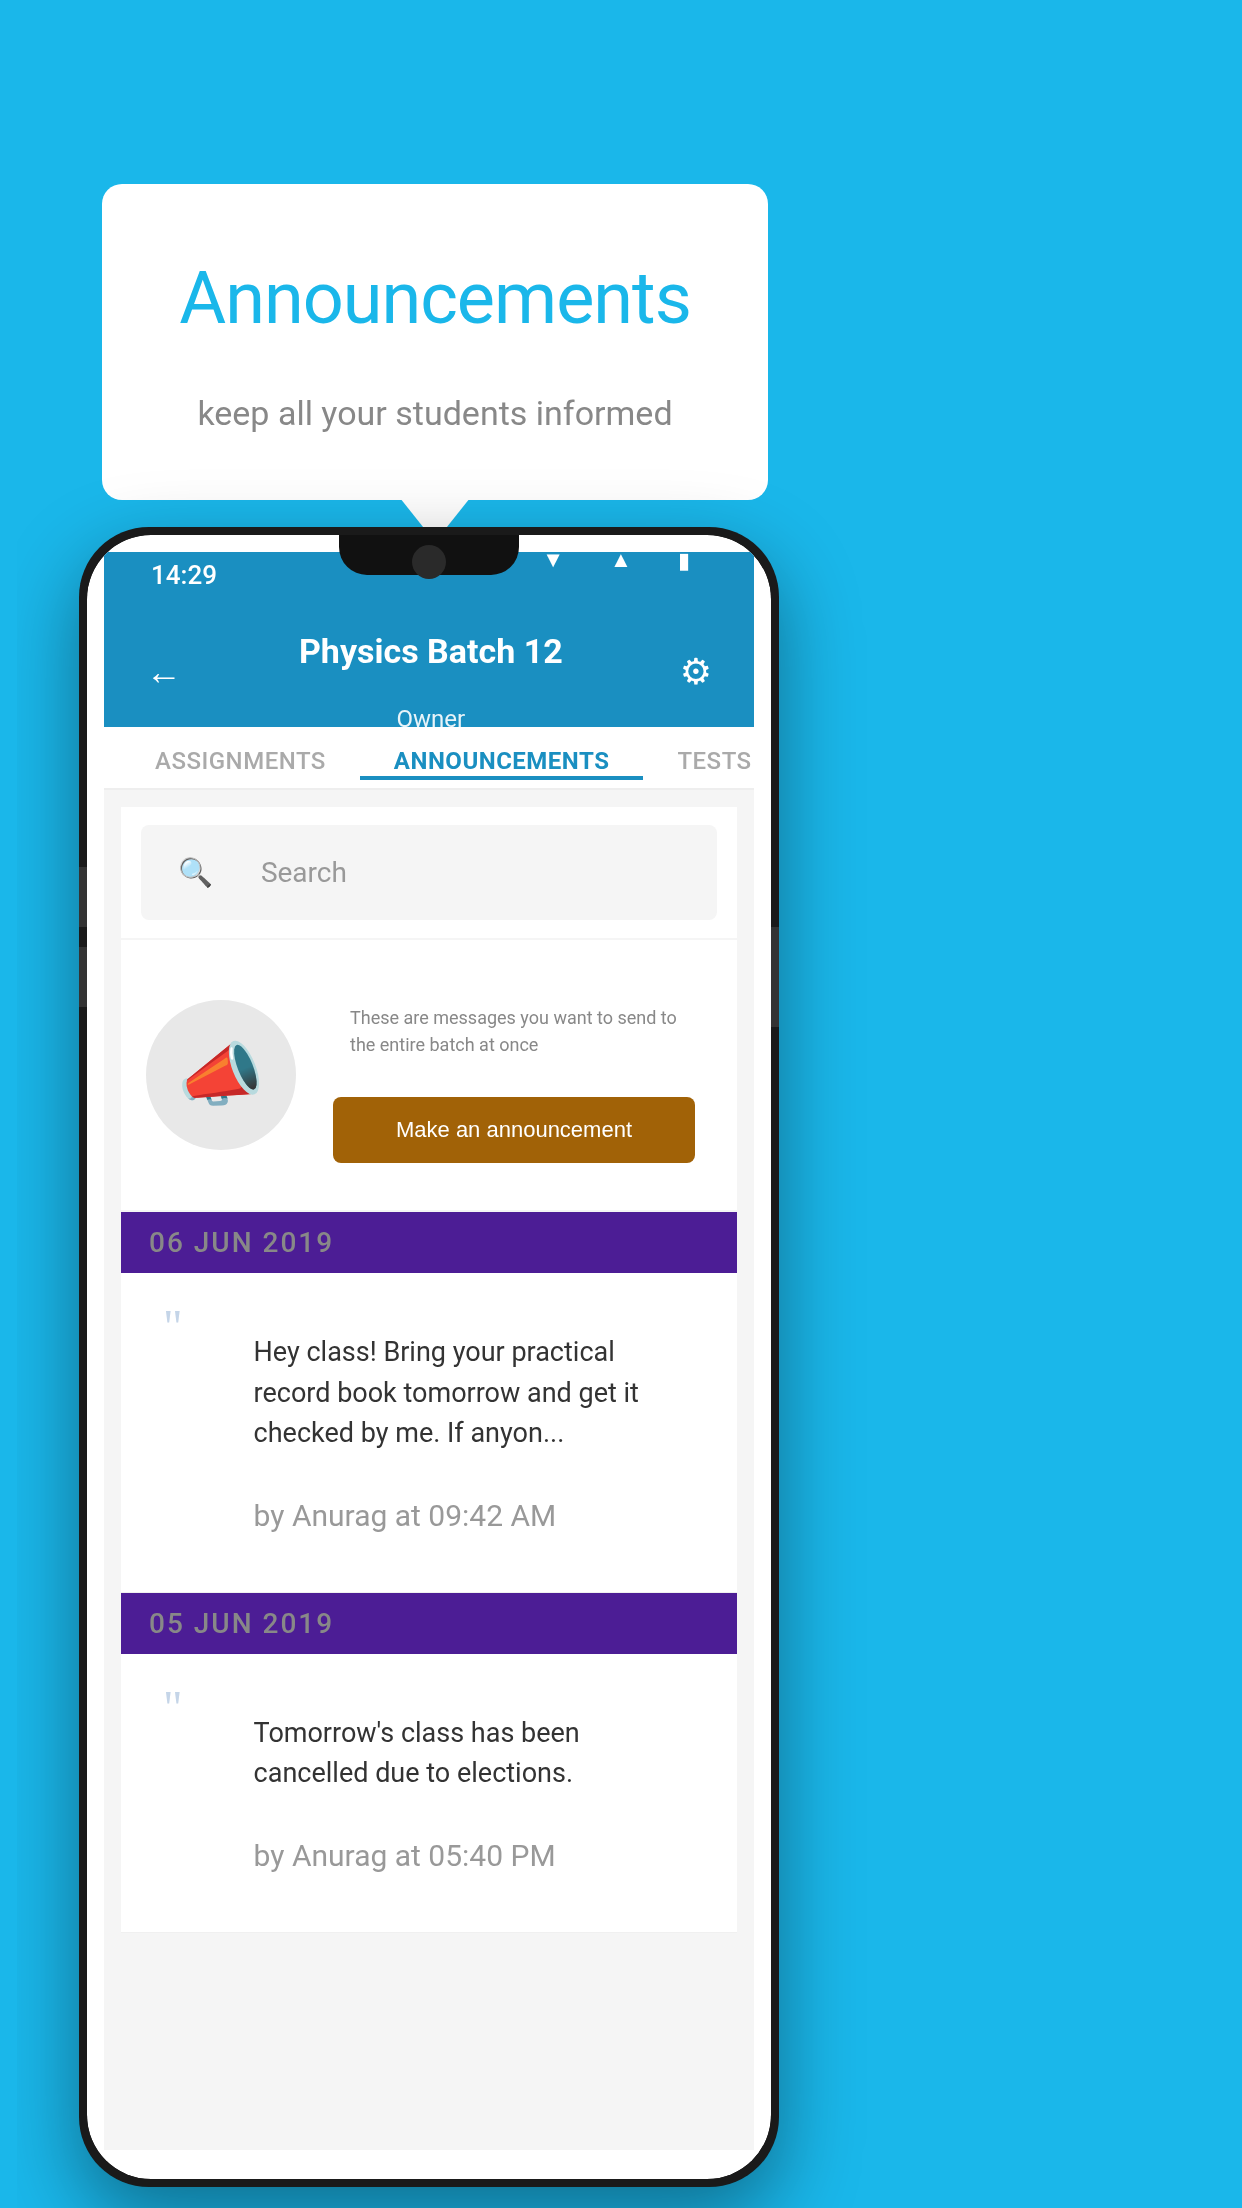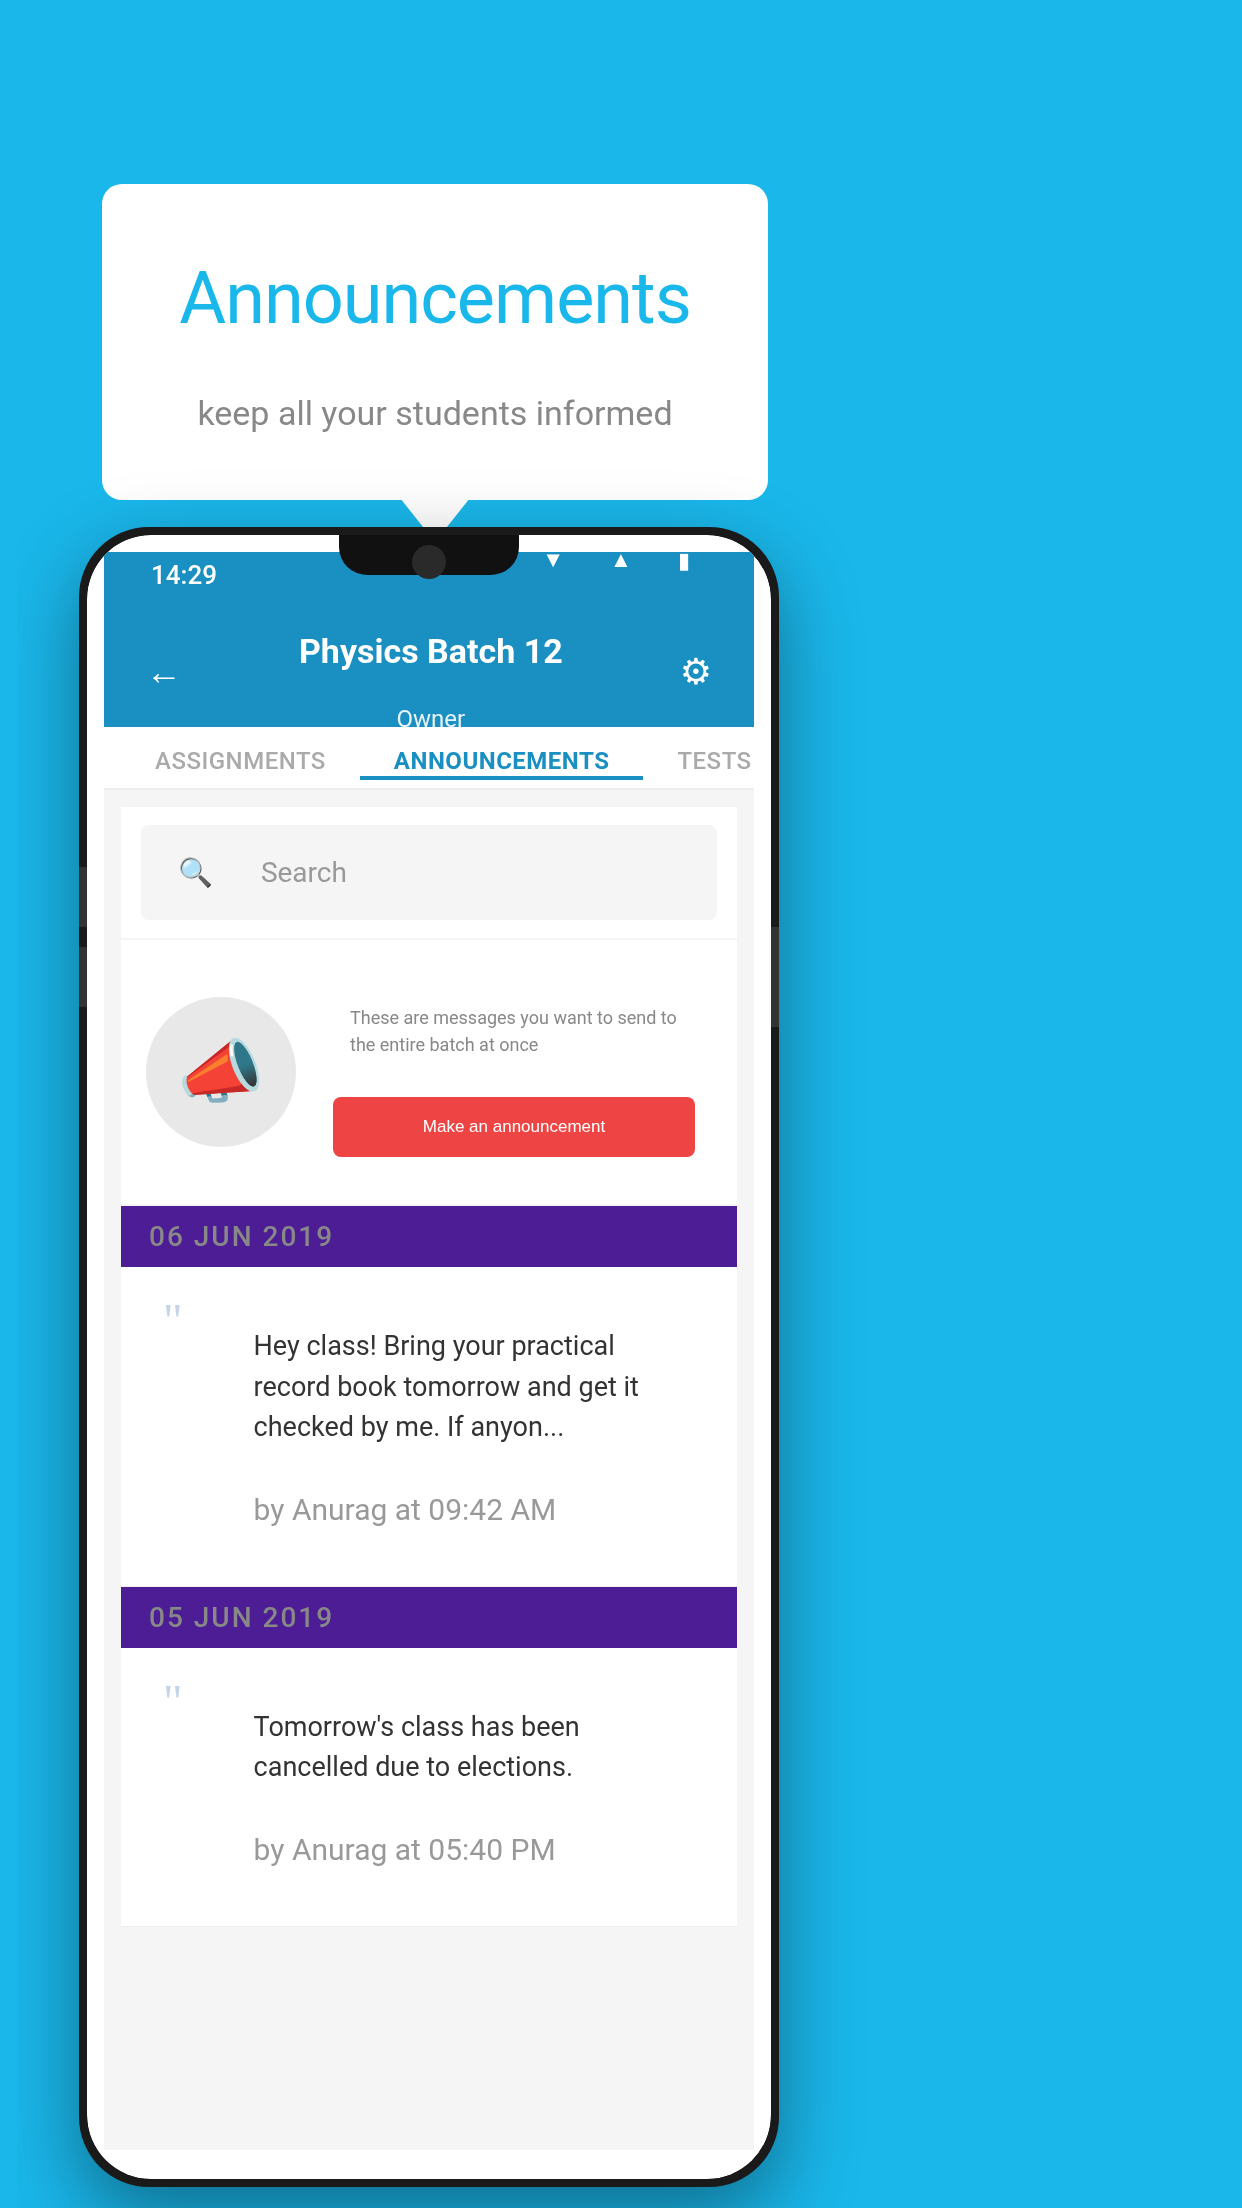--- a/index.html
+++ b/index.html
@@ -283,26 +283,26 @@
     }
 
     .promo-text {
       font-size: 18px;
       color: #888;
       line-height: 1.5;
       margin-bottom: 22px;
     }
 
     .announce-button {
-      background: #ef4444;
+      background: #a16207;
       color: white;
       border: none;
       border-radius: 8px;
       padding: 20px 30px;
-      font-size: 17px;
+      font-size: 22px;
       font-weight: 500;
       cursor: pointer;
       width: 100%;
     }
 
     
     .date-separator {
       background: #4c1d95;
       padding: 14px 28px;
       font-size: 28px;

